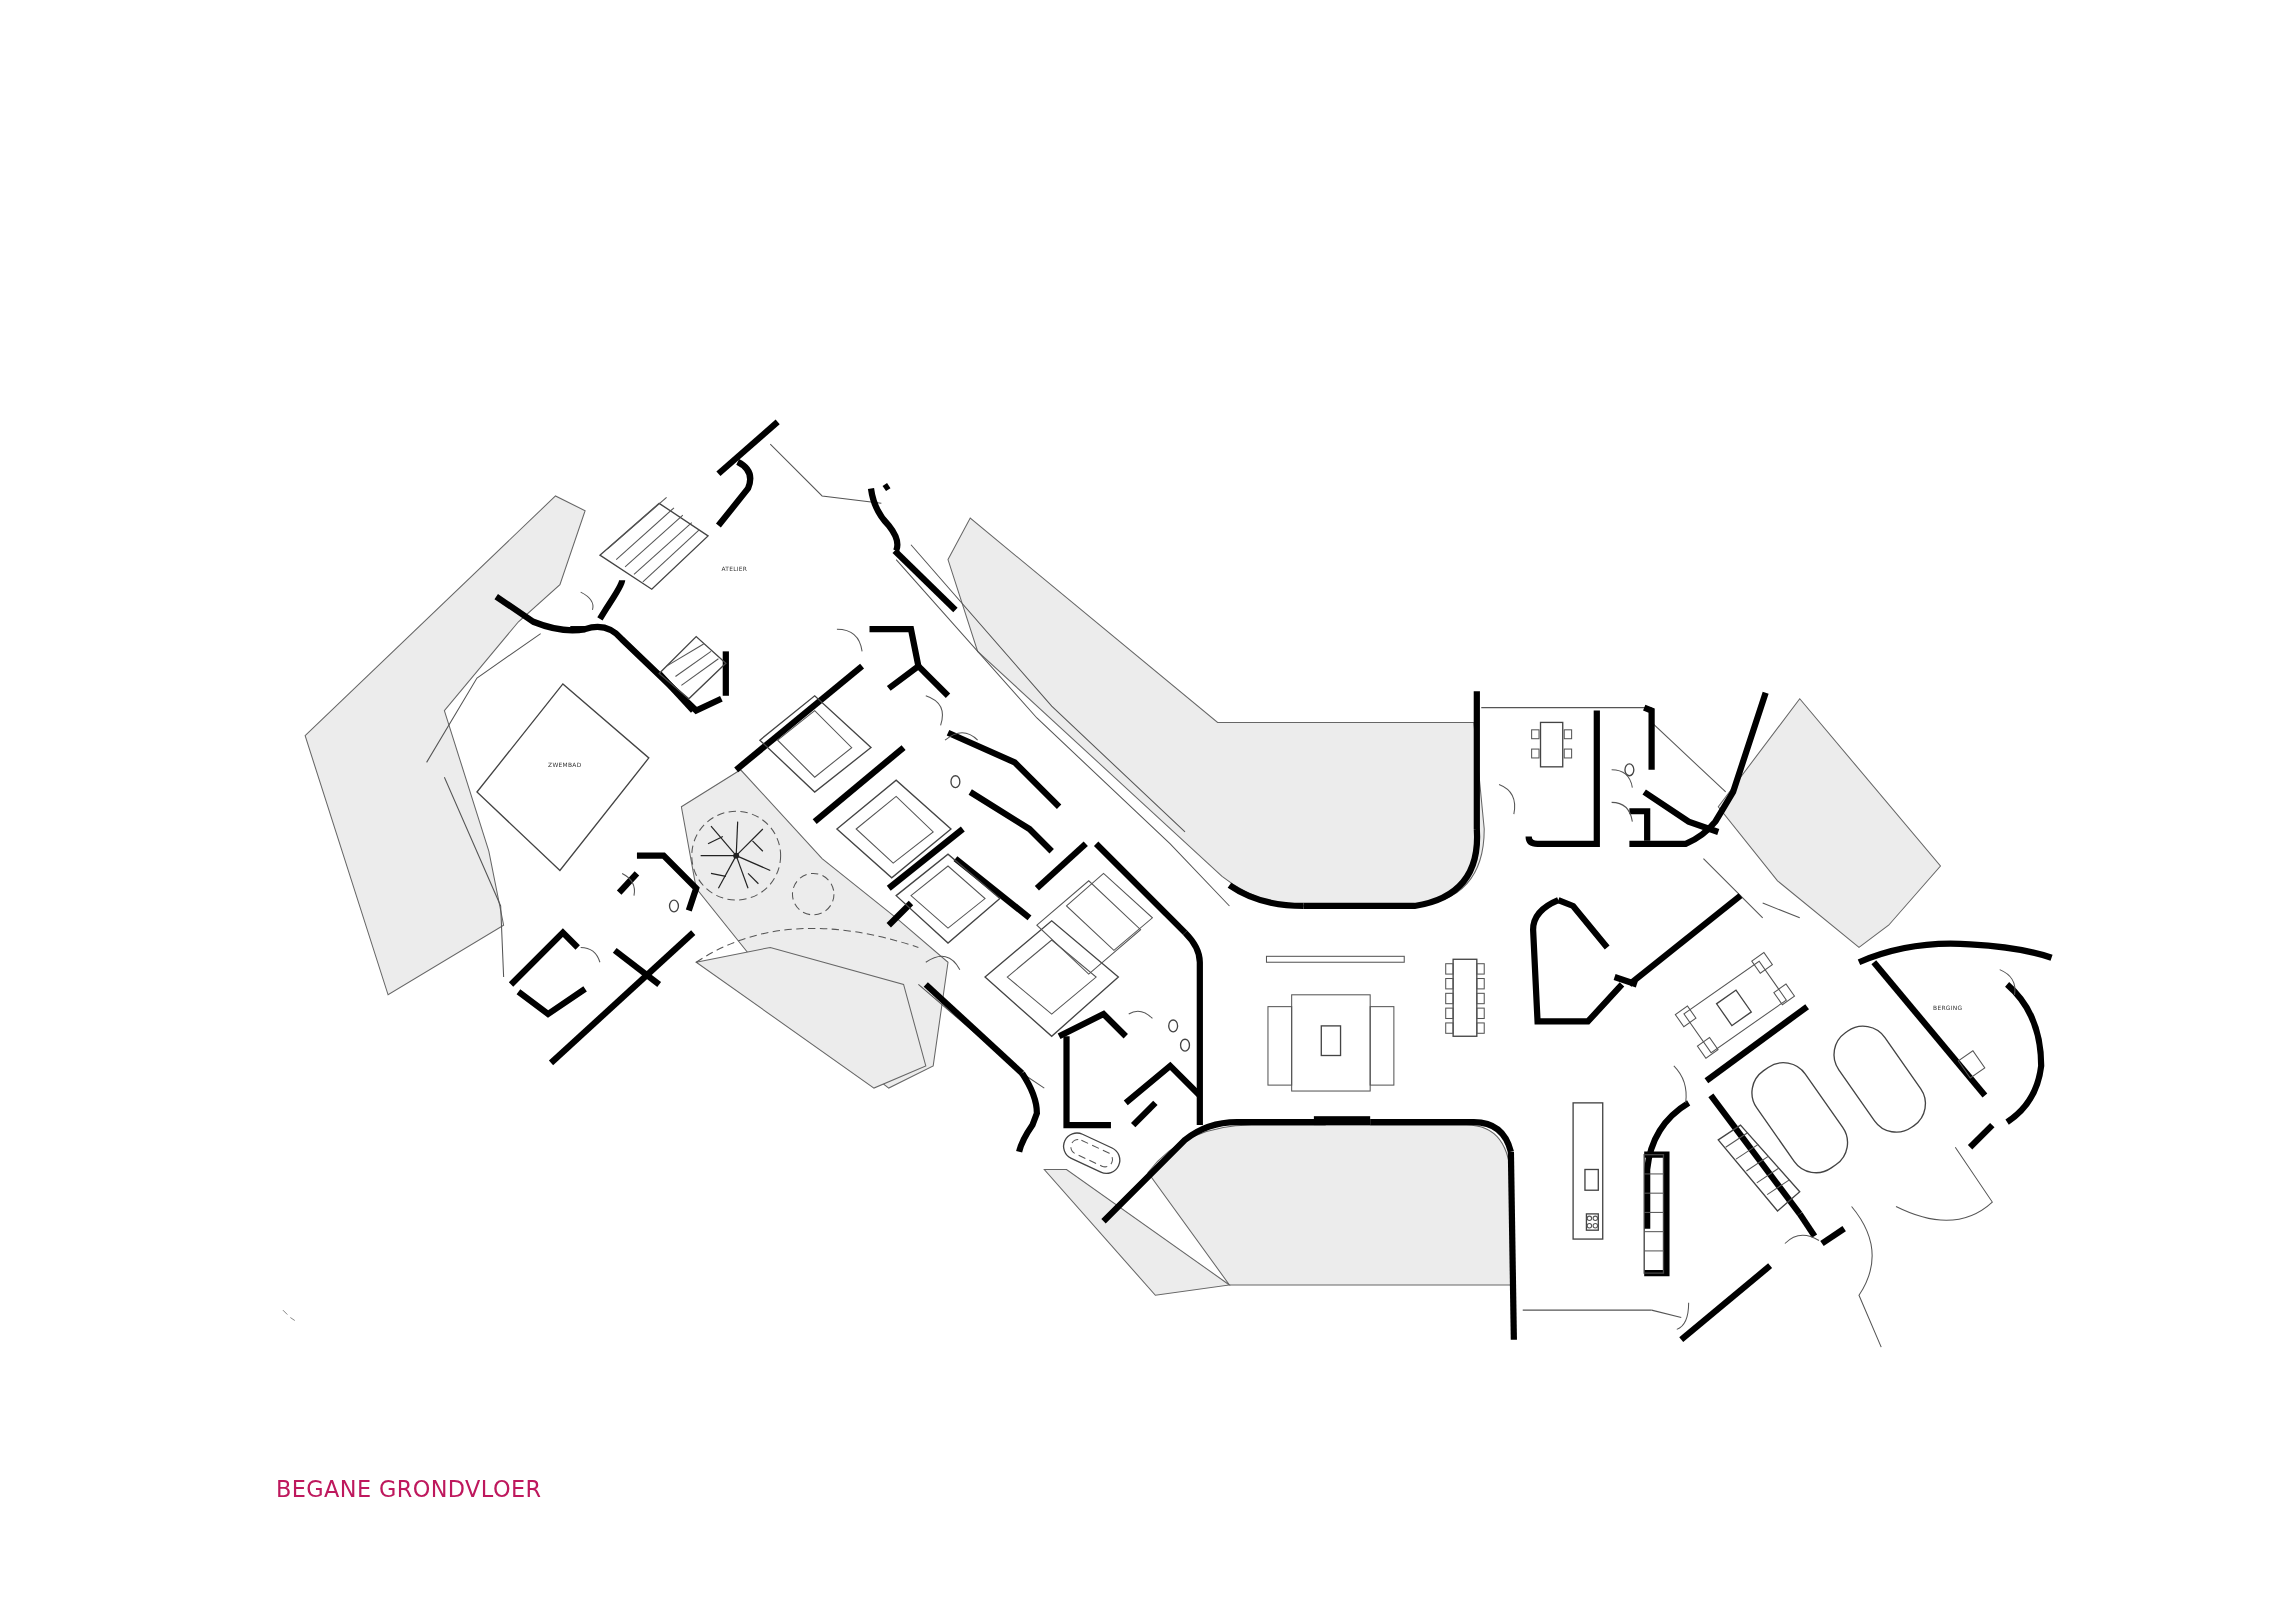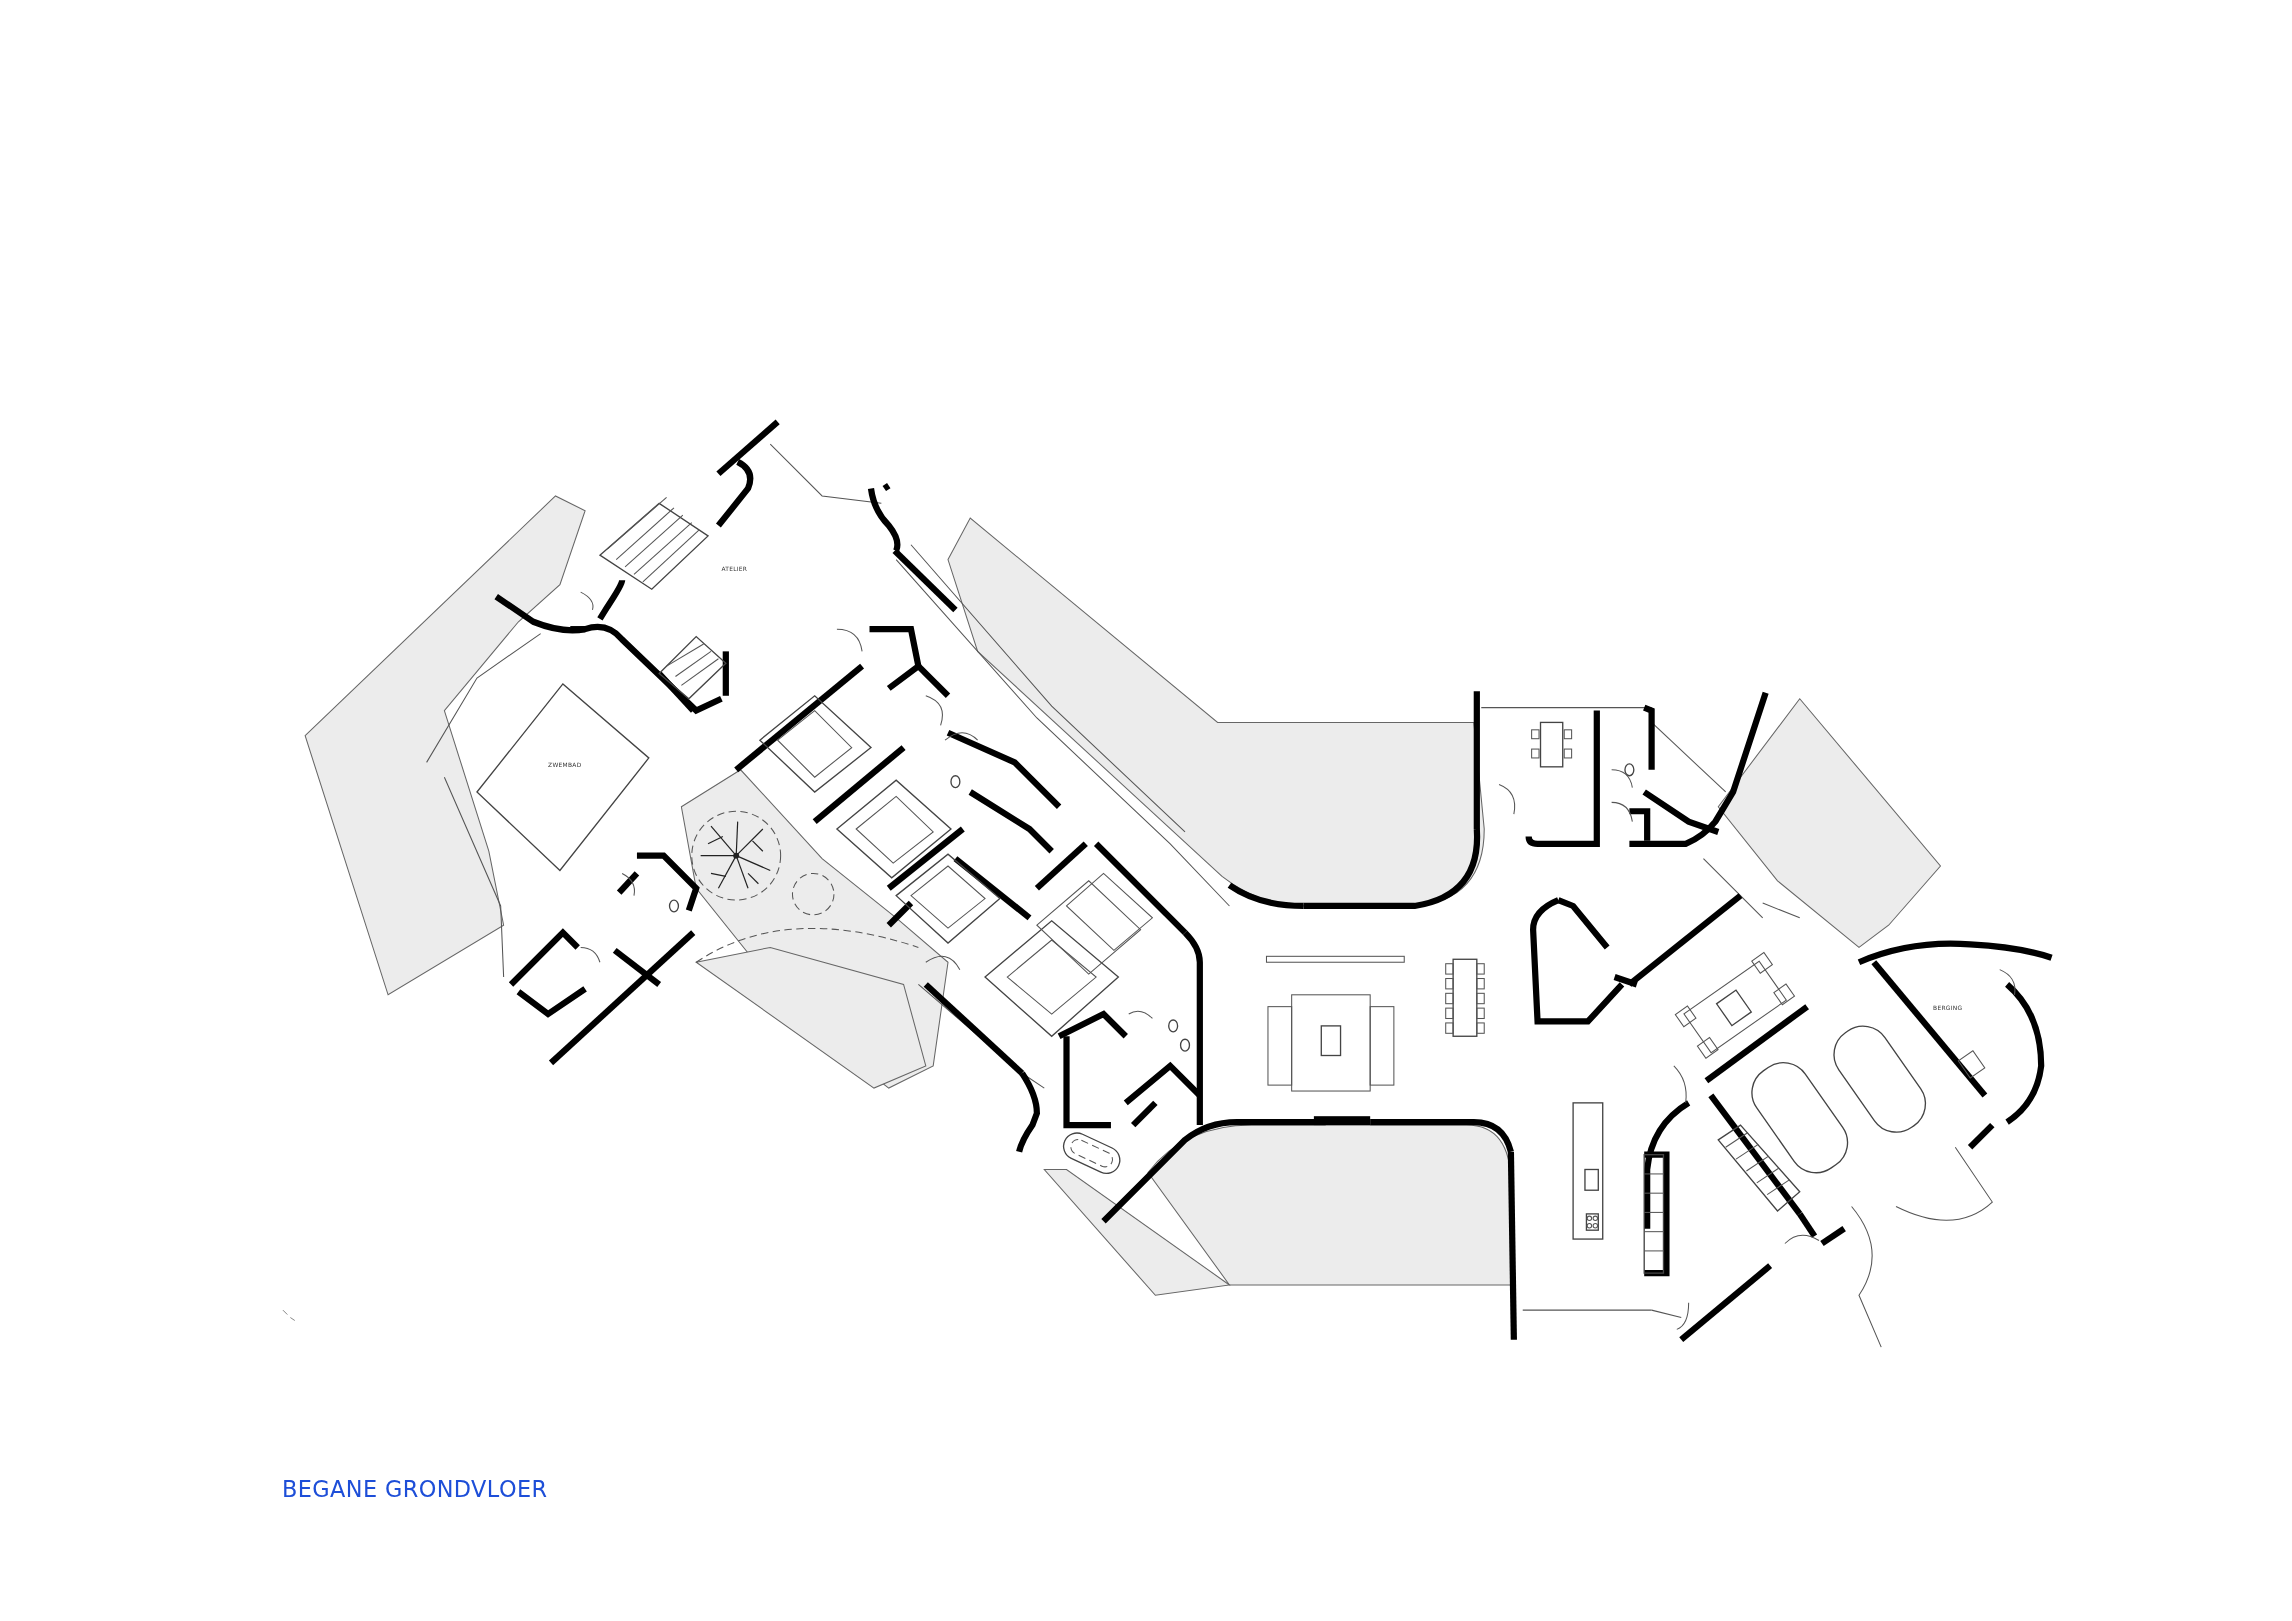--- a/index.html
+++ b/index.html
@@ -6,21 +6,21 @@
   body{width:2293px;height:1621px;overflow:hidden;position:relative;font-family:"DejaVu Sans",sans-serif;}
   #plan{position:absolute;left:0;top:0;width:2293px;height:1621px;}
   .wall{fill:none;stroke:#000;stroke-linecap:butt;stroke-linejoin:miter;}
   .w4{stroke-width:4.2;}
   .thin{fill:none;stroke:#555;stroke-width:0.7;}
   .thin2{fill:none;stroke:#444;stroke-width:0.9;}
   .dash{fill:none;stroke:#555;stroke-width:0.7;stroke-dasharray:5 3;}
   .terrace{fill:#ececec;stroke:#666;stroke-width:0.7;}
   .pool{fill:#ffffff;stroke:#444;stroke-width:0.9;}
   .roomlabel{font-family:"DejaVu Sans",sans-serif;font-size:4px;fill:#333;letter-spacing:0.2px;}
-  .title{position:absolute;left:282px;top:1476px;font-family:"DejaVu Sans",sans-serif;font-size:22.4px;color:#1d4ed8;letter-spacing:0.4px;}
+  .title{position:absolute;left:276px;top:1476px;font-family:"DejaVu Sans",sans-serif;font-size:22.4px;color:#be185d;letter-spacing:0.4px;}
 </style>
 </head>
 <body>
 
 <svg id="plan" viewBox="0 0 1548 1095" preserveAspectRatio="none" xmlns="http://www.w3.org/2000/svg">
 
   <g>
 
     <polygon class="terrace" points="206,497 375,335 395,345 378,395 350,420 300,480 330,575 340,625 262,672"></polygon>
 

